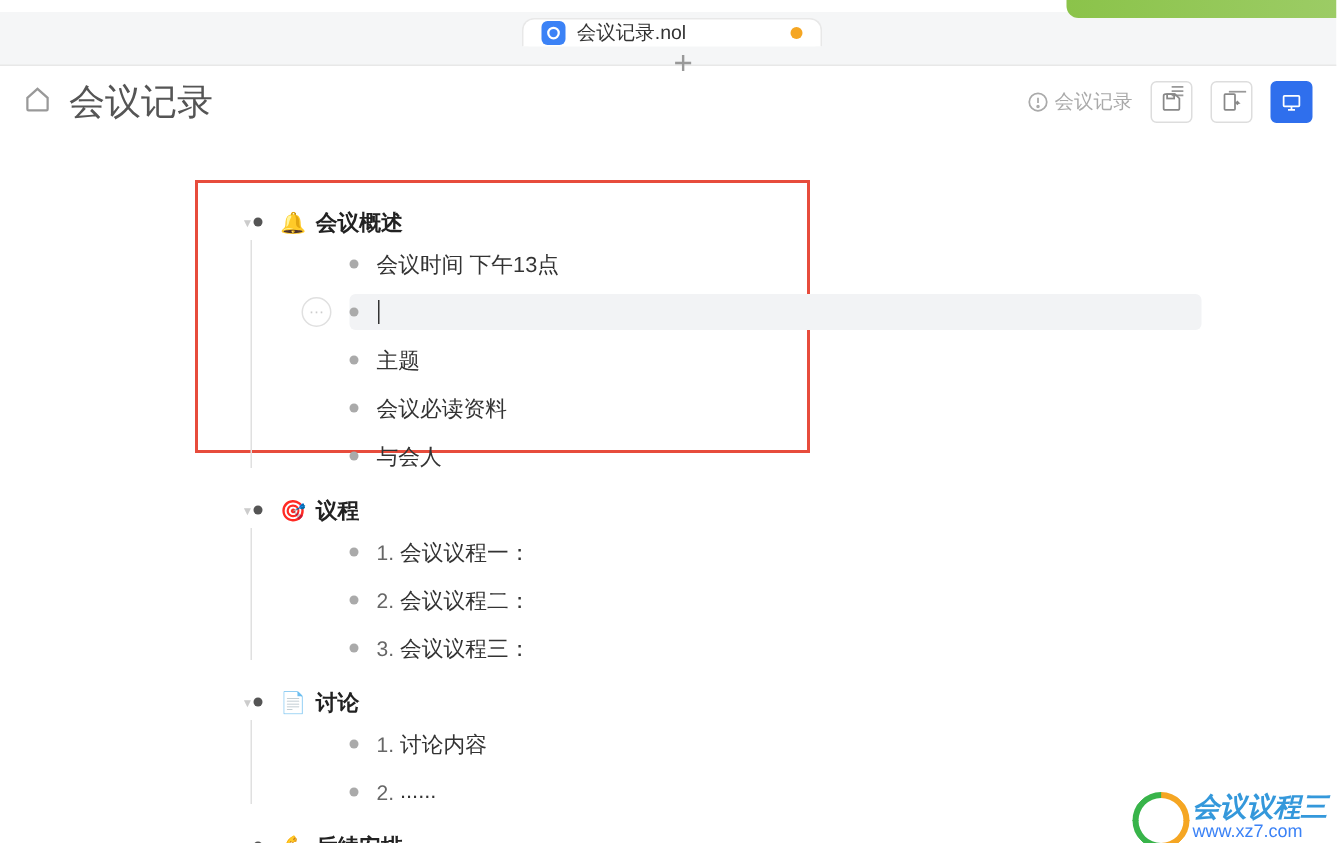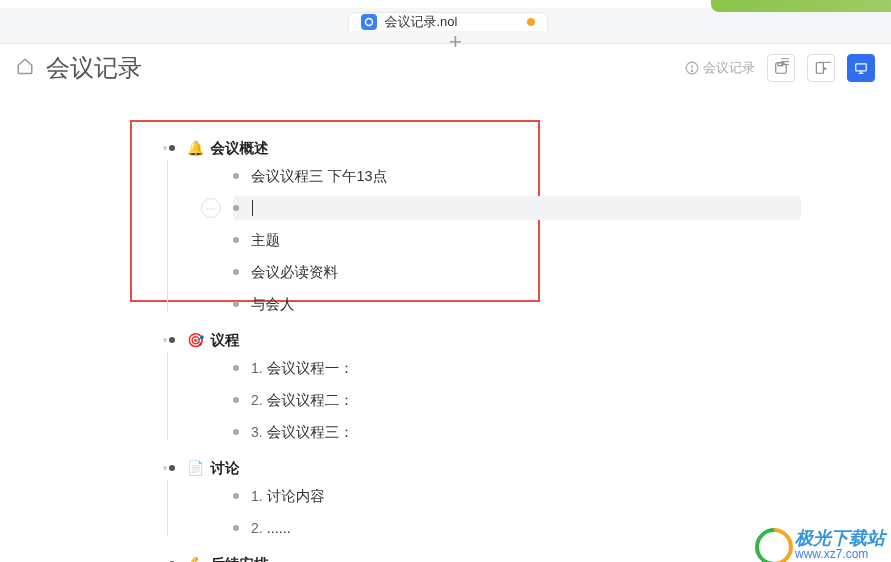--- a/index.html
+++ b/index.html
@@ -318,21 +318,21 @@
         <div class="node-row">
           <span class="caret">▼</span>
           <span class="bullet dark"></span>
           <span class="emoji-icon">🔔</span>
           <span class="node-text bold">会议概述</span>
         </div>
         <div class="tree-line"></div>
         <div class="node level-1">
           <div class="node-row">
             <span class="bullet"></span>
-            <span class="node-text">会议议程三 下午13点</span>
+            <span class="node-text">会议时间 下午13点</span>
           </div>
         </div>
         <div class="node level-1">
           <div class="node-row selected">
             <div class="add-handle">⋯</div>
             <span class="bullet"></span>
             <span class="cursor-line"></span>
           </div>
         </div>
         <div class="node level-1">
@@ -414,16 +414,16 @@
           <span class="emoji-icon">💪</span>
           <span class="node-text bold">后续安排</span>
         </div>
       </div>
     </div>
 </div>
 
 <div class="watermark">
   <div class="wm-logo"></div>
   <div class="wm-text">
-    <span class="wm-name">极光下载站</span>
+    <span class="wm-name">会议议程三</span>
     <span class="wm-url">www.xz7.com</span>
   </div>
 </div>
 
 </body></html>

